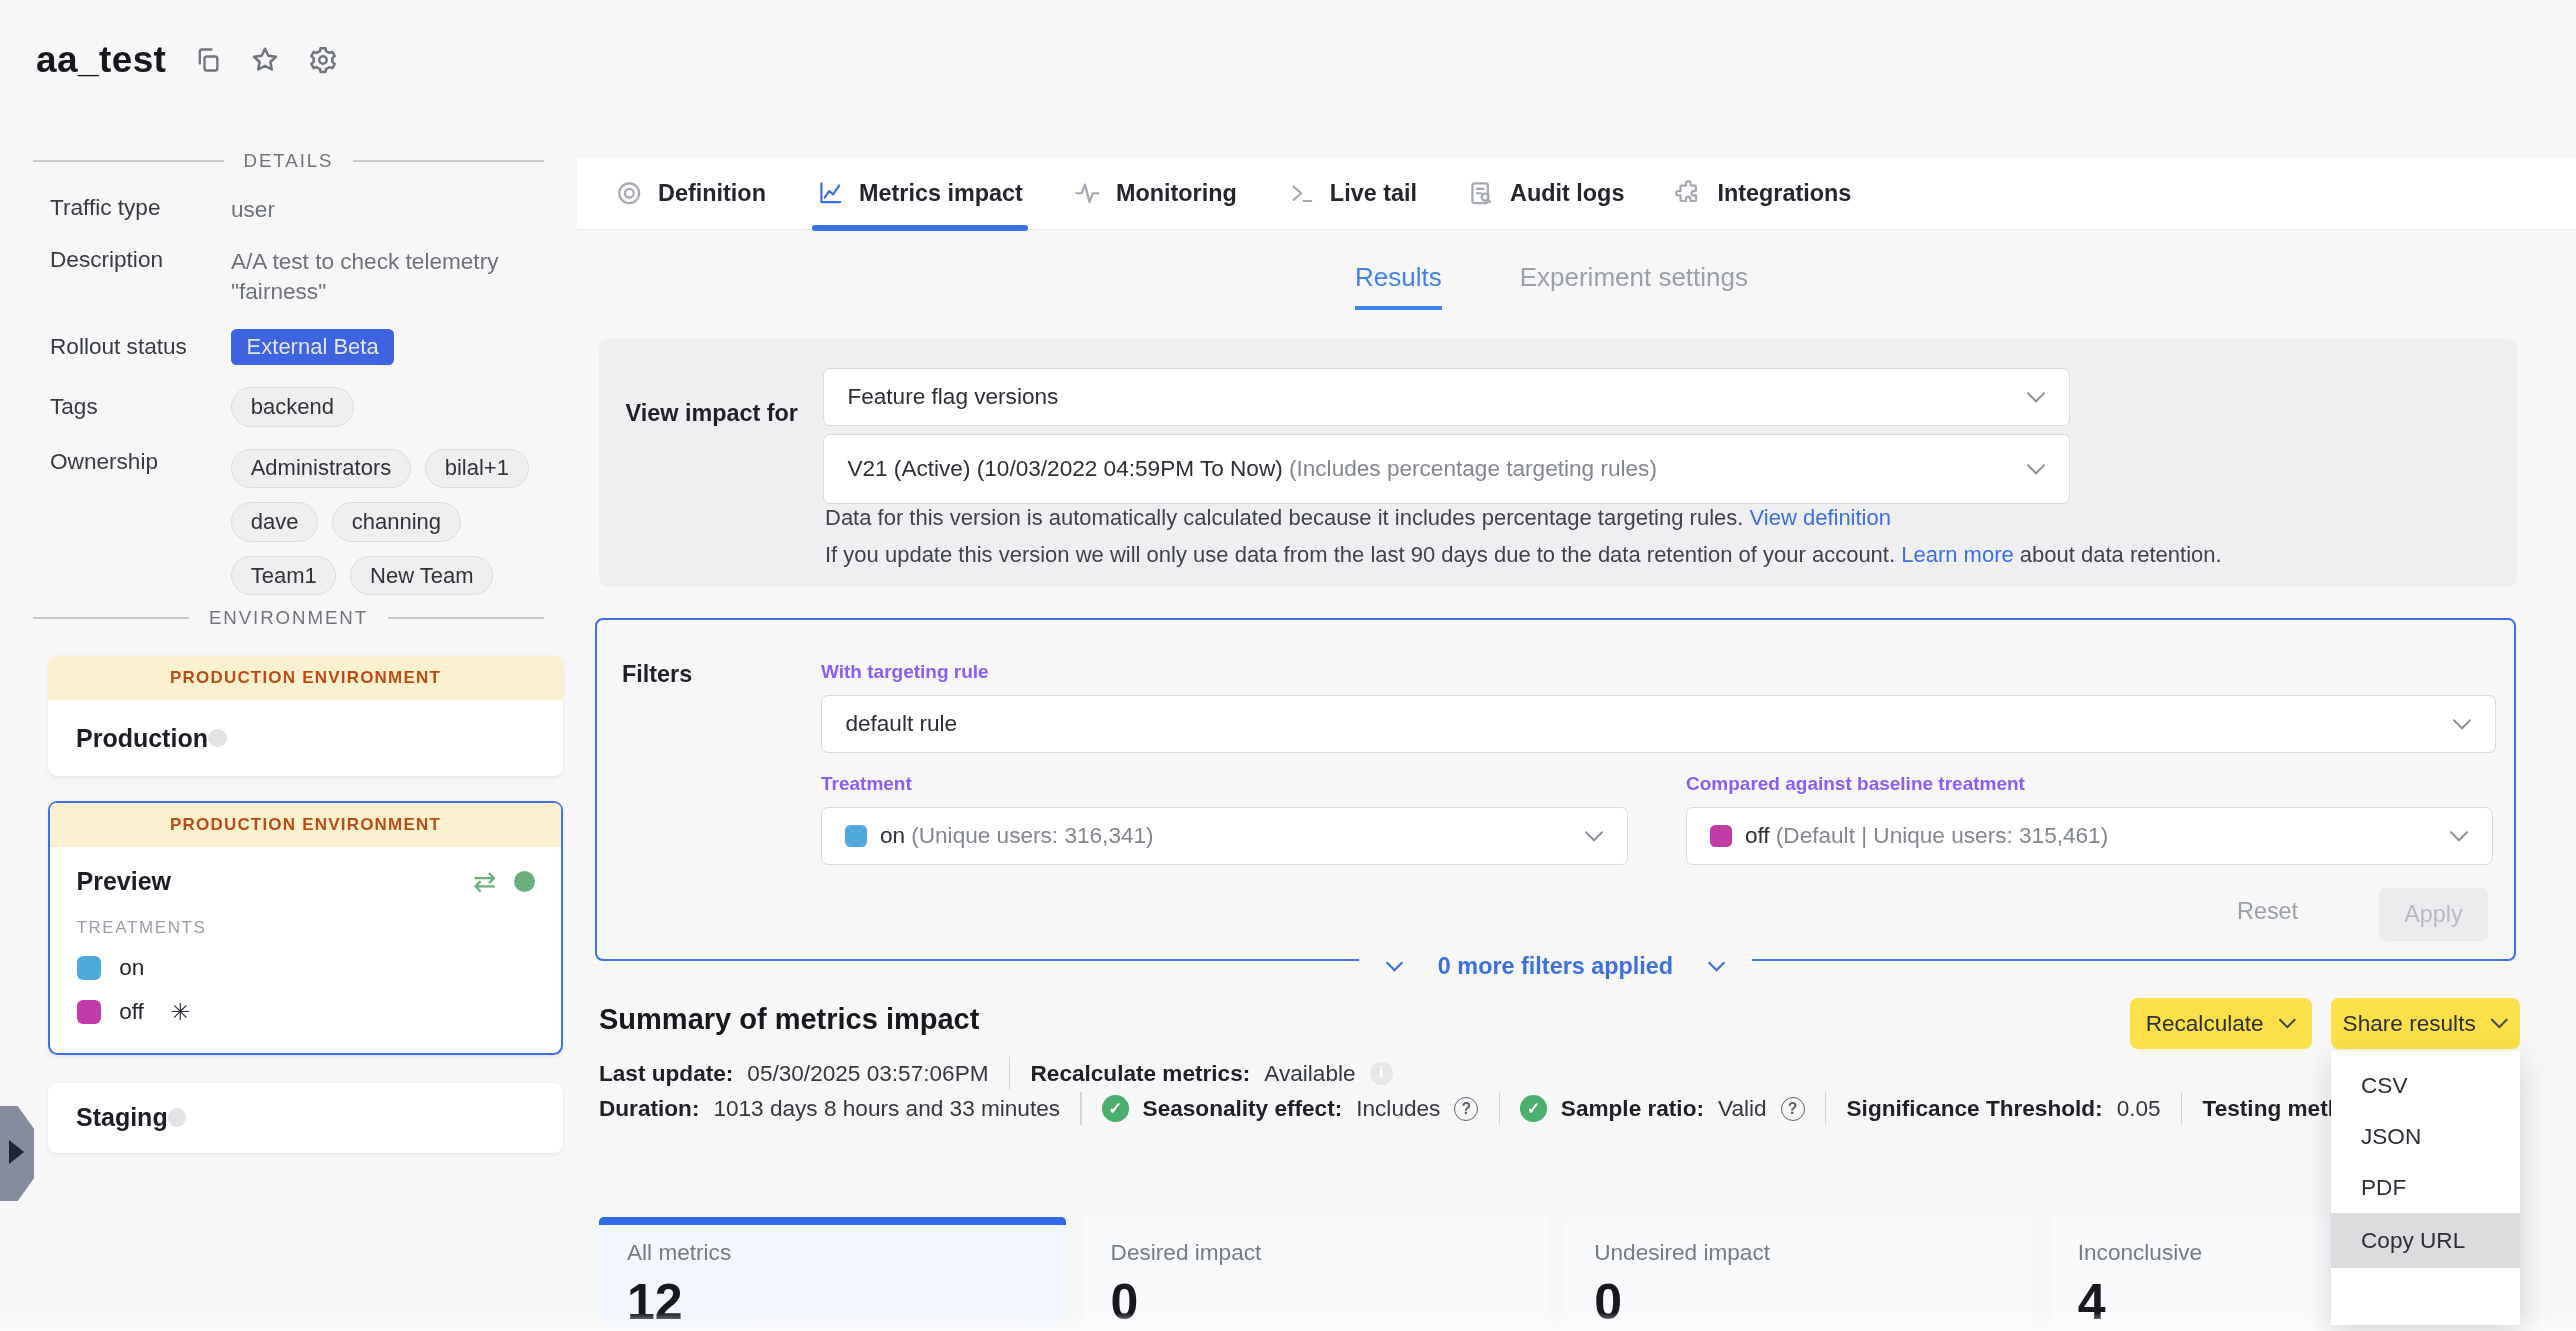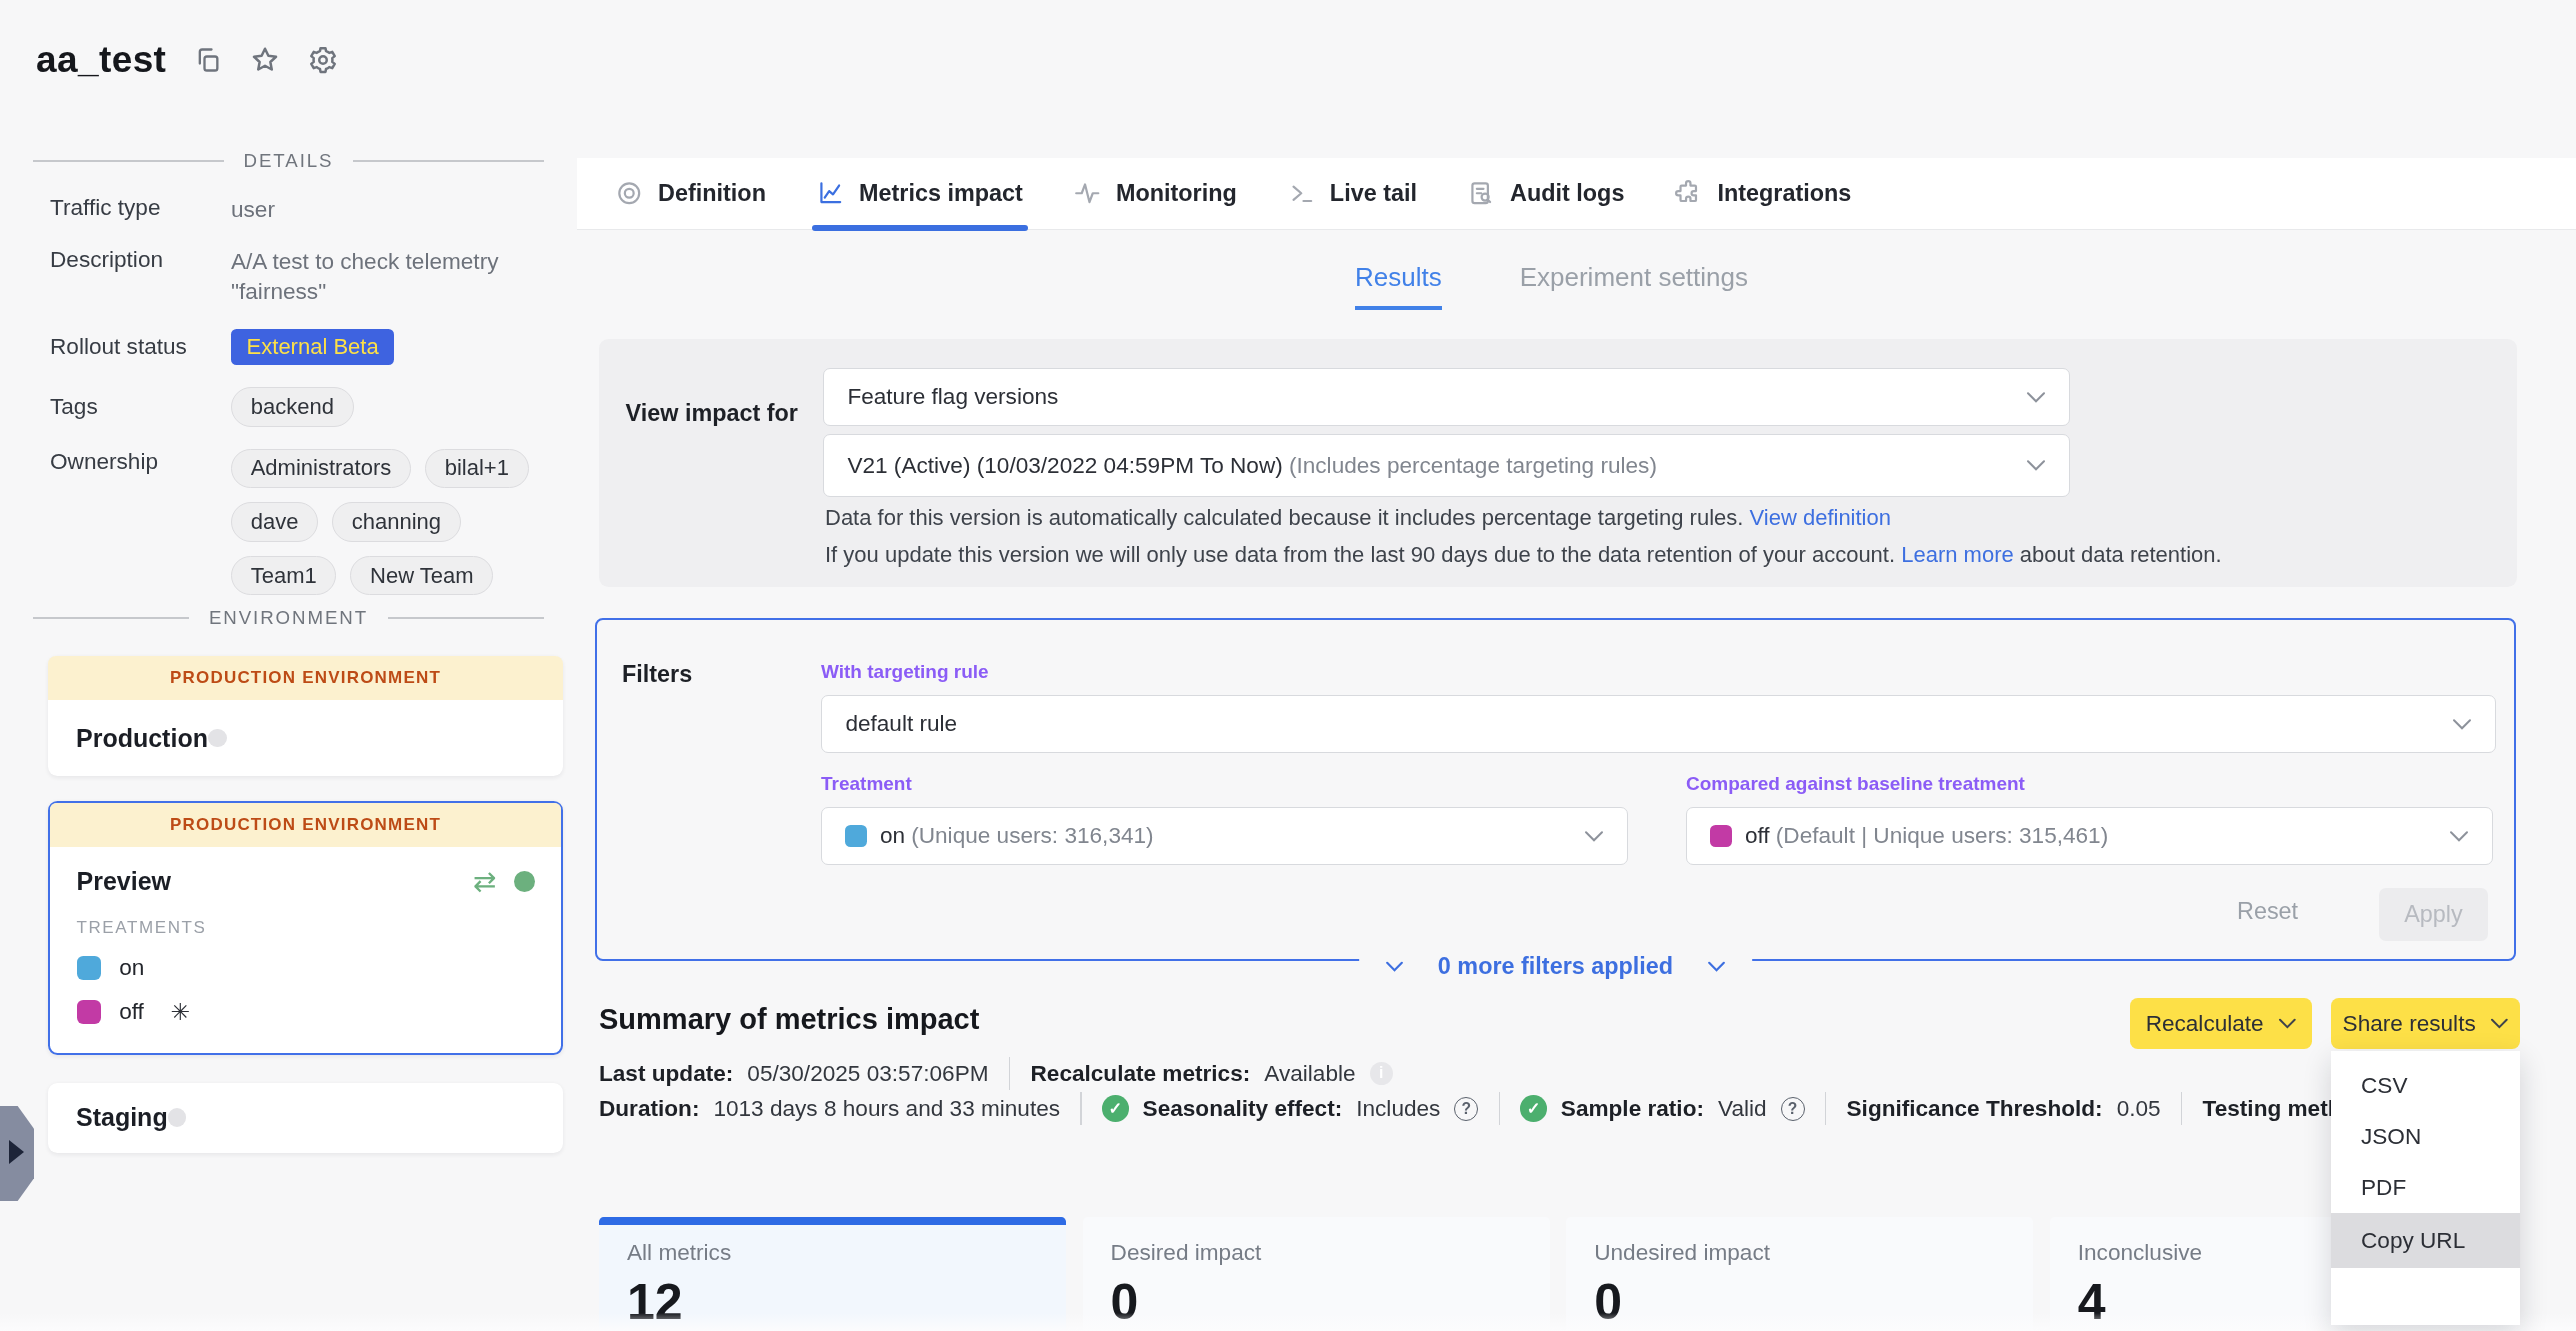--- a/index.html
+++ b/index.html
@@ -16,21 +16,21 @@
   .sidebar{position:absolute;left:0;top:0;width:577px;height:100%;}
   .section-divider{display:flex;align-items:center;gap:20px;color:#70757d;
     font-size:18.7px;font-weight:500;letter-spacing:1.9px;}
   .section-divider .line{flex:1;height:1.6px;background:#c6c8cc;}
   .div-details{position:absolute;left:33px;right:33px;top:150px;}
   .div-env{position:absolute;left:33px;right:33px;top:607px;}
   .details{position:absolute;left:50px;top:195px;width:490px;font-size:22.6px;}
   .d-row{display:flex;margin-bottom:22px;}
   .d-label{width:181px;flex-shrink:0;color:#373c44;font-weight:500;}
   .d-value{color:#6d727b;line-height:30px;}
-  .badge{display:inline-block;background:#3e63e0;color:#fde047;font-size:22px;
+  .badge{display:inline-block;background:#3e63e0;color:#e5e5e5;font-size:22px;
     padding:7px 15.6px;border-radius:5.5px;line-height:1;}
   .pill{display:inline-block;background:#efeff0;border:1.6px solid #dcdcdf;color:#2f333a;
     font-size:22px;padding:7.8px 18.7px;border-radius:25px;line-height:1;}
   .pill-wrap{display:flex;flex-wrap:wrap;gap:14px 14px;width:309px;}
   
   .env-stack{position:absolute;left:48px;top:656px;width:515px;}
   .env-card{background:#fff;border-radius:9.4px;box-shadow:0 1.6px 4.7px rgba(25,30,40,.07);}
   .env-banner{height:44px;background:#fcf1cf;border-radius:7.8px 7.8px 0 0;display:flex;
     align-items:center;justify-content:center;color:#bd4b16;font-size:17px;font-weight:700;letter-spacing:1.2px;}
   .env-body{display:flex;align-items:center;justify-content:flex-start;padding:0 28px;}
@@ -69,21 +69,21 @@
   .subtab{font-size:26px;color:#9aa0a8;padding-bottom:12.5px;}
   .subtab.active{color:#4181e8;border-bottom:4.7px solid #4181e8;}
   
   .impact-panel{position:absolute;left:22px;top:331px;width:1918px;height:248px;
     background:#efeff1;border-radius:9.4px;}
   .vi-label{position:absolute;left:26.5px;top:61px;font-size:23.4px;font-weight:700;color:#1d2026;}
   .dd{position:absolute;background:#fff;border:1.6px solid #d8dade;border-radius:7px;
     display:flex;align-items:center;padding:0 23.4px;font-size:22.6px;color:#2c2f36;}
   .dd .chev{margin-left:auto;color:#8d929b;display:flex;}
   .dd-version-type{left:224px;top:29px;width:1247px;height:58px;}
-  .dd-version{left:224px;top:95px;width:1247px;height:63px;}
+  .dd-version{left:224px;top:95px;width:1247px;height:70px;}
   .dim{color:#81868f;}
   .gap8{display:inline-block;width:6.2px;}
   .vi-note{position:absolute;left:226px;font-size:22px;color:#3e434b;}
   .vi-note a{color:#3d6fe0;text-decoration:none;}
   .note1{top:166px;} .note2{top:203px;}
   
   .filters-box{position:absolute;left:18px;top:610px;width:1921px;height:343px;
     border:2.3px solid #4170e8;border-radius:7.8px;}
   .f-label{position:absolute;left:25px;top:41px;font-size:23.4px;font-weight:700;color:#1d2026;}
   .f-sub{position:absolute;font-size:19px;font-weight:700;color:#8b5cf6;}

